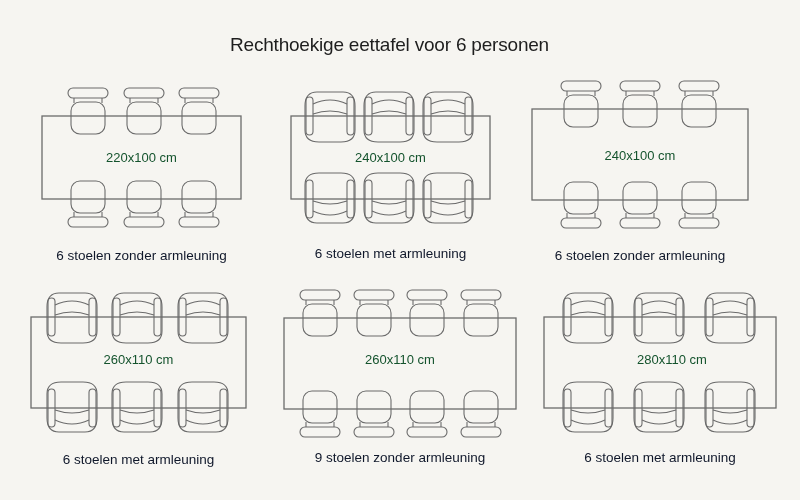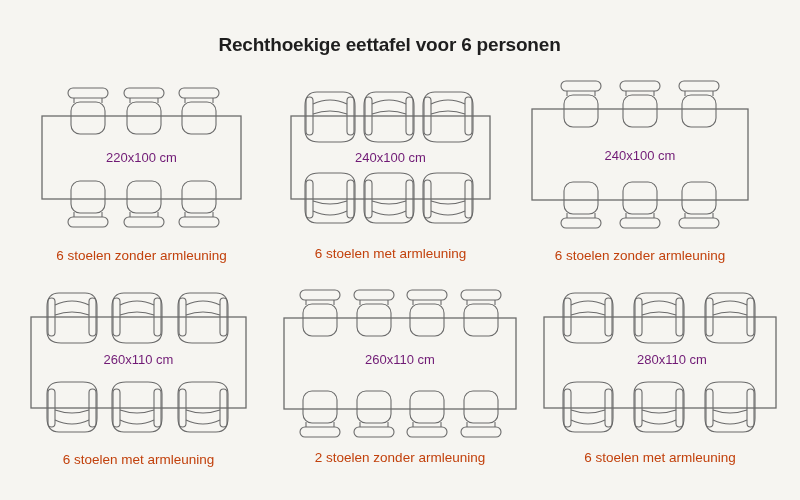--- a/index.html
+++ b/index.html
@@ -2,27 +2,27 @@
 <html><head>
 <meta charset="utf-8">
 <style>
   html, body { margin:0; padding:0; }
   body {
     width:800px; height:500px; background:#f6f5f1; position:relative; overflow:hidden;
     font-family:"Liberation Sans", sans-serif; color:#2a2a2a;
   }
   .title {
     position:absolute; left:0; top:34px; width:779px; text-align:center;
-    font-size:19px; font-weight:bold; color:#1e1e1e; letter-spacing:-0.2px;
+    font-size:19px; font-weight:normal; color:#1e1e1e; letter-spacing:-0.2px;
   }
   .dim {
-    position:absolute; font-size:13px; color:#701a75; text-align:center; white-space:nowrap;
+    position:absolute; font-size:13px; color:#14532d; text-align:center; white-space:nowrap;
   }
   .caption {
-    position:absolute; font-size:13.5px; color:#c2410c; text-align:center; white-space:nowrap;
+    position:absolute; font-size:13.5px; color:#0f172a; text-align:center; white-space:nowrap;
   }
 </style>
 </head>
 <body>
 
 <div class="title">Rechthoekige eettafel voor 6 personen</div>
 
 <div id="diagram">
     <svg width="800" height="500" style="position: absolute; left: 0px; top: 0px;">
       <g>
@@ -294,15 +294,15 @@
 
 <div class="dim" style="left: 81.5px; width: 120px; top: 150px;">220x100 cm</div>
 <div class="caption" style="left: 21.5px; width: 240px; top: 248px;">6 stoelen zonder armleuning</div>
 <div class="dim" style="left: 330.5px; width: 120px; top: 150px;">240x100 cm</div>
 <div class="caption" style="left: 270.5px; width: 240px; top: 246px;">6 stoelen met armleuning</div>
 <div class="dim" style="left: 580px; width: 120px; top: 148px;">240x100 cm</div>
 <div class="caption" style="left: 520px; width: 240px; top: 248px;">6 stoelen zonder armleuning</div>
 <div class="dim" style="left: 78.5px; width: 120px; top: 352px;">260x110 cm</div>
 <div class="caption" style="left: 18.5px; width: 240px; top: 452px;">6 stoelen met armleuning</div>
 <div class="dim" style="left: 340px; width: 120px; top: 352px;">260x110 cm</div>
-<div class="caption" style="left: 280px; width: 240px; top: 450px;">2 stoelen zonder armleuning</div>
+<div class="caption" style="left: 280px; width: 240px; top: 450px;">9 stoelen zonder armleuning</div>
 <div class="dim" style="left: 612px; width: 120px; top: 352px;">280x110 cm</div>
 <div class="caption" style="left: 540px; width: 240px; top: 450px;">6 stoelen met armleuning</div>
 
 </body></html>

